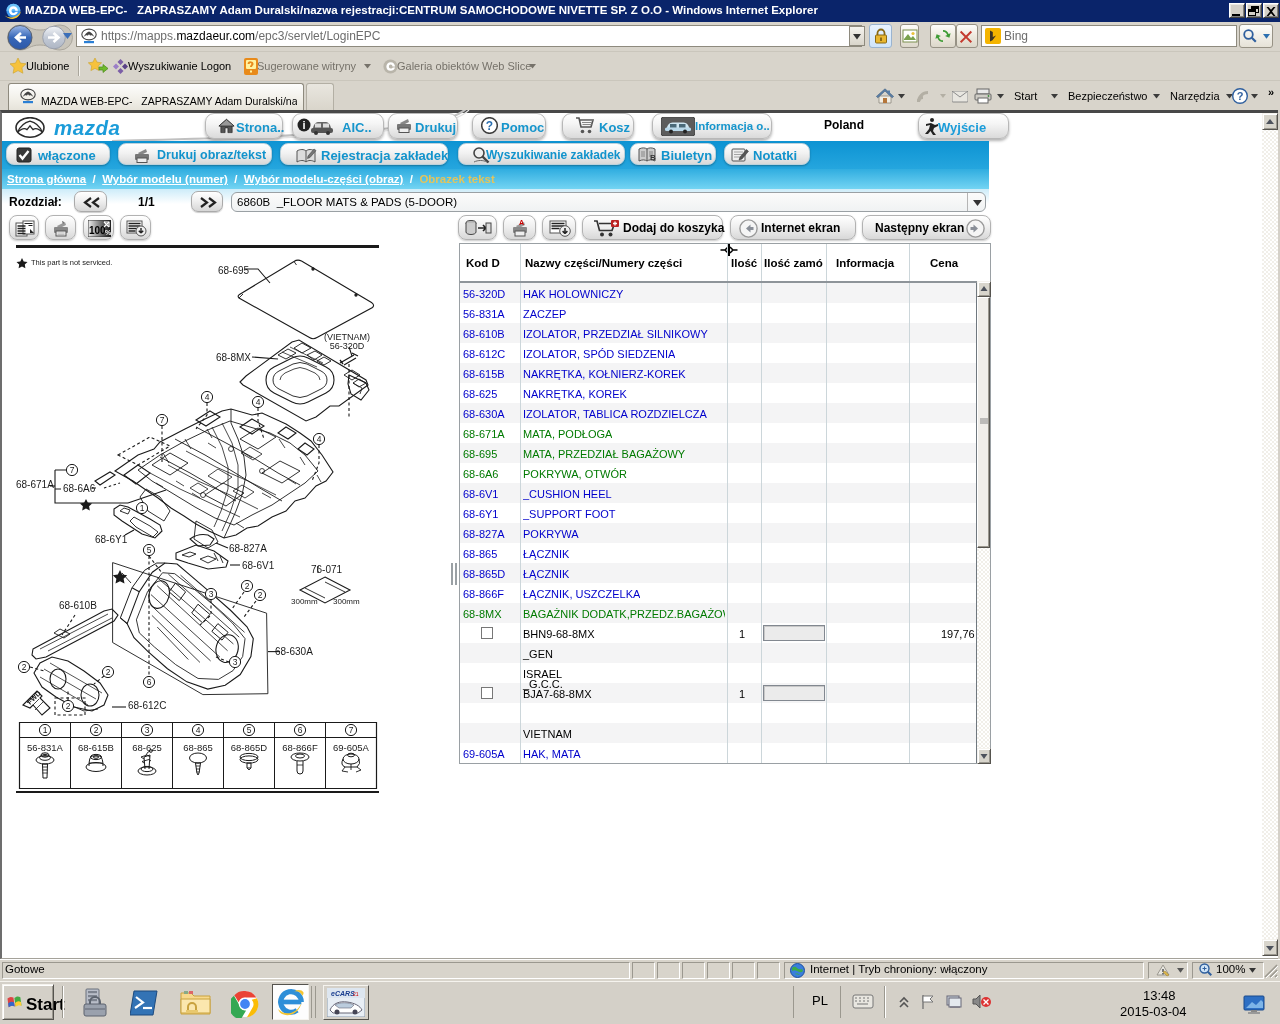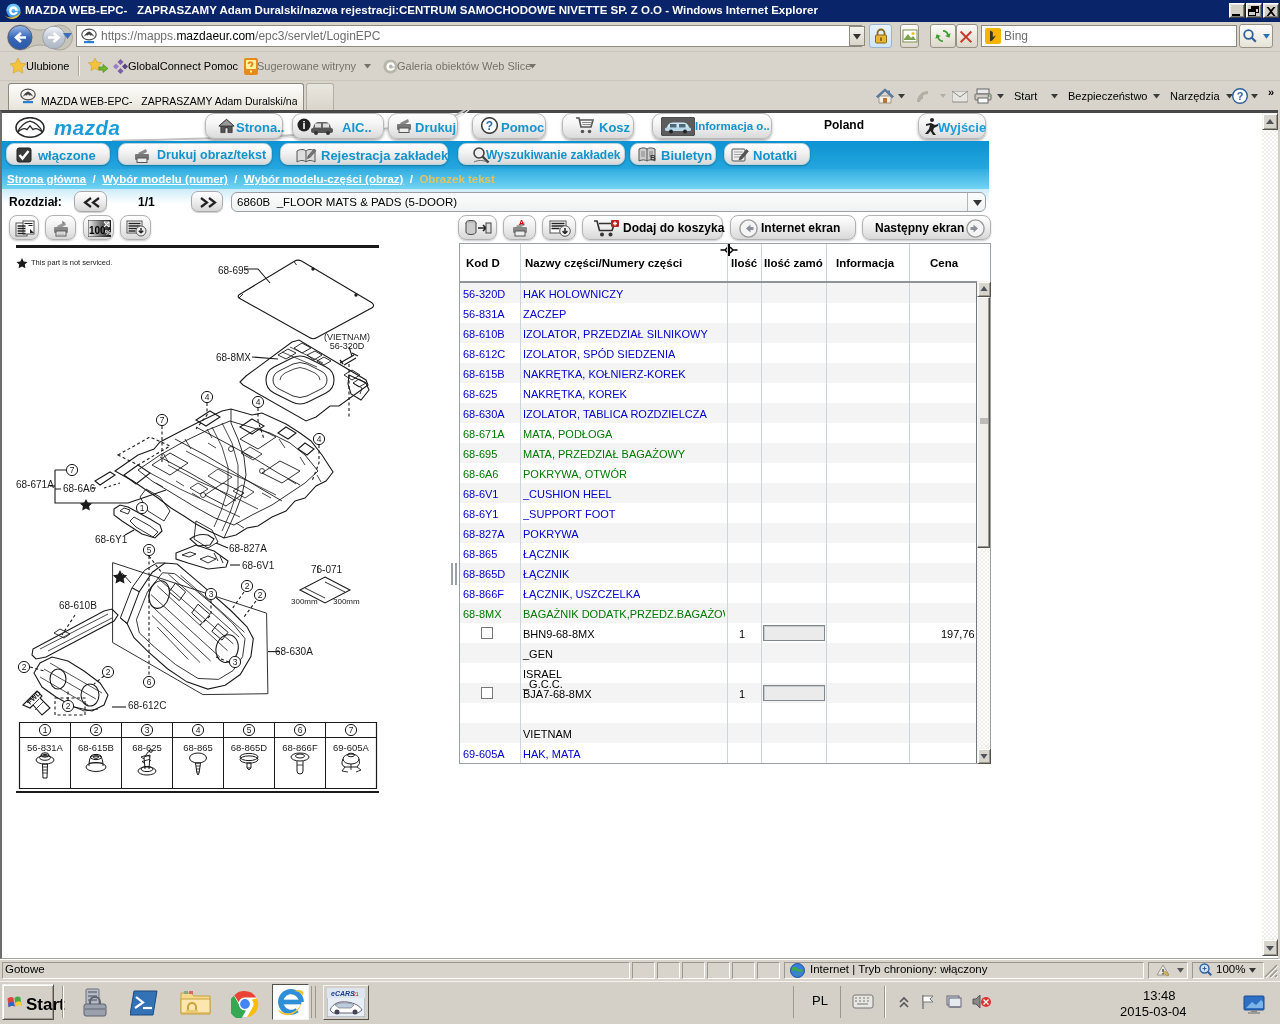--- a/index.html
+++ b/index.html
@@ -152,21 +152,21 @@
 <svg class="abs" style="left:88px;top:58px" width="20" height="17" viewBox="0 0 20 17">
     <path d="M7 0l2 4.2 4.6.6-3.4 3.2.8 4.6L7 10.4l-4.1 2.2.8-4.6L.3 4.8l4.6-.6z" fill="#f6c23c" stroke="#caa22c" stroke-width=".6"></path>
     <path d="M11 9h4V6.5l5 4-5 4V12h-4z" fill="#6fba2c" stroke="#4a8a1a" stroke-width=".7"></path>
   </svg>
 <svg class="abs" style="left:113px;top:59px" width="15" height="15" viewBox="0 0 15 15">
     <path d="M7.5 0l3 3-3 3-3-3z" fill="#7b5ea7"></path>
     <path d="M7.5 9l3 3-3 3-3-3z" fill="#7b5ea7"></path>
     <path d="M3 4.5l3 3-3 3-3-3z" fill="#9b7ec7"></path>
     <path d="M12 4.5l3 3-3 3-3-3z" fill="#5a4287"></path>
   </svg>
-<span class="abs ftext" style="left:128px;top:60px">GlobalConnect Pomoc</span>
+<span class="abs ftext" style="left:128px;top:60px">Wyszukiwanie Logon</span>
 <svg class="abs" style="left:243px;top:58px" width="16" height="17" viewBox="0 0 16 17">
     <rect x="1" y="0" width="14" height="17" rx="2" fill="#e88a1a"></rect>
     <rect x="3" y="2" width="10" height="9" rx="1" fill="#fff3a0"></rect>
     <path d="M8 3.5a2.5 2.5 0 0 1 2.5 2.5c0 1.5-1.5 1.6-1.5 3h-2c0-2 1.4-2 1.4-3a.9.9 0 0 0-1.8 0h-2A2.5 2.5 0 0 1 8 3.5z" fill="#e88a1a"></path>
     <rect x="7" y="12.5" width="2" height="2" fill="#fff3a0"></rect>
   </svg>
 <span class="abs ftext dim" style="left:257px;top:60px">Sugerowane witryny</span>
 <svg class="abs" style="left:363px;top:63px" width="10" height="8">
     <path d="M1 1h7L4.5 5.5z" fill="#76726a"></path>
   </svg>
@@ -310,21 +310,21 @@
       <rect x="0" y="0" width="34" height="19" rx="3" fill="#5c5c5c" stroke="#444"></rect>
       <path d="M6 11c0-2.5 2.5-5.5 5.5-5.5h11c3 0 5.5 3 5.5 5.5z" fill="#cfe6f2"></path>
       <rect x="4" y="10.5" width="26" height="3.5" rx="1.5" fill="#b8d8ea"></rect>
       <circle cx="10" cy="14.5" r="2" fill="#222"></circle>
       <circle cx="24" cy="14.5" r="2" fill="#222"></circle>
       <rect x="9" y="7" width="6.5" height="3.5" fill="#4a6a7a"></rect>
       <rect x="18" y="7" width="6.5" height="3.5" fill="#4a6a7a"></rect>
     </svg>
     <span class="abs" style="left:42px;top:6px;font-size:11.5px">Informacja o..</span>
   </div>
-<div class="hbtn" style="left:918px;top:113px;width:68px;color:#1b9cd9">
+<div class="hbtn" style="left:918px;top:113px;width:91px;color:#1b9cd9">
     <svg class="abs" style="left:4px;top:3px" width="16" height="18" viewBox="0 0 16 18">
       <circle cx="9" cy="3" r="2" fill="#222"></circle>
       <path d="M8 6l4 2 3-1v2l-4 2-1 3 3 4h-3l-2.5-4L5 17H2l4-5 1-4-4 1V7l5-1z" fill="#222"></path>
     </svg>
     <span class="abs" style="left:19px;top:6px">Wyjście</span>
   </div>
 <span class="abs" style="left:824px;top:118px;font-size:12px;font-weight:bold">Poland</span>
 
 <div class="abs" id="band1"></div>
 <div class="abs" id="band2"></div>

